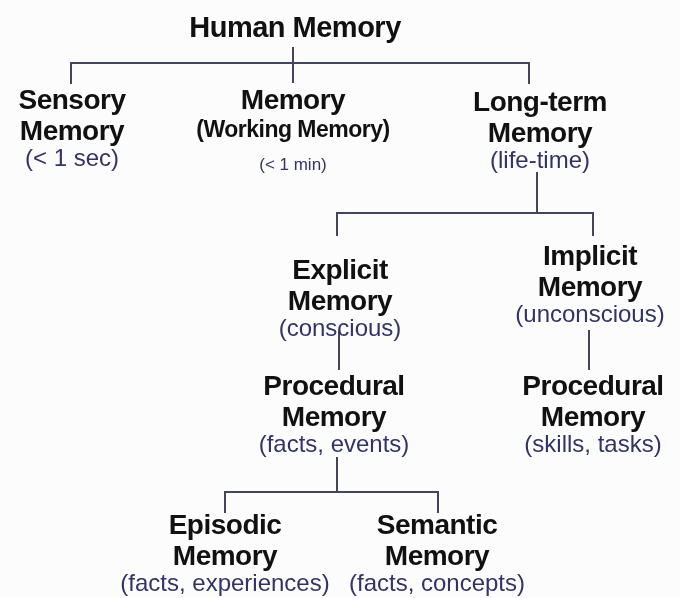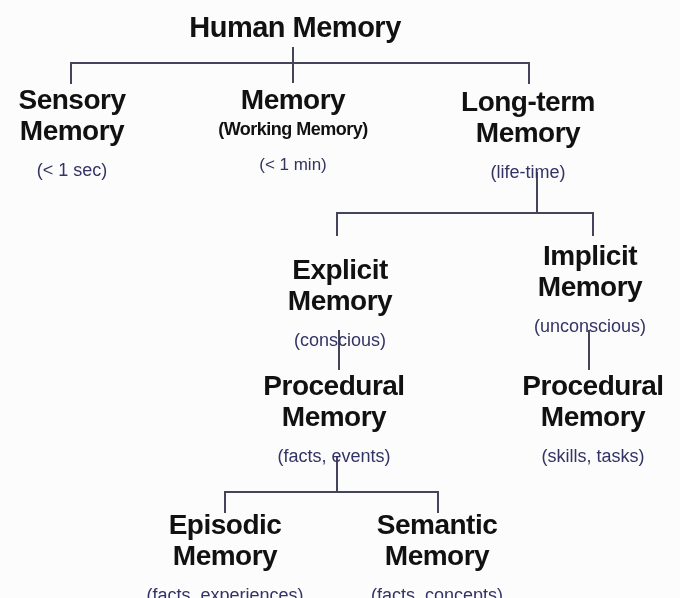--- a/index.html
+++ b/index.html
@@ -30,33 +30,33 @@
     line-height:31px;
     color:var(--text);
     letter-spacing:-0.5px;
     white-space:nowrap;
   }
   .node.root .label{
     font-size:29px;
     line-height:34px;
   }
   .sub{
-    font-size:18px;
+    font-size:23px;
     font-weight:bold;
     line-height:28px;
     color:var(--text);
     letter-spacing:-0.5px;
     white-space:nowrap;
   }
   .note{
-    font-size:18px;
+    font-size:24px;
     font-weight:normal;
     line-height:24px;
     color:var(--note);
-    margin-top:12px;
+    margin-top:0;
     white-space:nowrap;
   }
   .note.small{
     font-size:17px;
     line-height:20px;
     margin-top:12px;
   }
   .hline,.vline{
     position:absolute;
     background:var(--line);
@@ -96,21 +96,21 @@
     <div class="label">Memory</div>
     <div class="note">(&lt; 1 sec)</div>
   </div>
 
   <div class="node" style="left:168px;top:84px;width:250px;">
     <div class="label">Memory</div>
     <div class="sub">(Working Memory)</div>
     <div class="note small">(&lt; 1 min)</div>
   </div>
 
-  <div class="node" style="left:403px;top:86px;width:250px;">
+  <div class="node" style="left:415px;top:86px;width:250px;">
     <div class="label">Long-term</div>
     <div class="label">Memory</div>
     <div class="note">(life-time)</div>
   </div>
 
   <div class="node" style="left:240px;top:254px;width:200px;">
     <div class="label">Explicit</div>
     <div class="label">Memory</div>
     <div class="note">(conscious)</div>
   </div>

